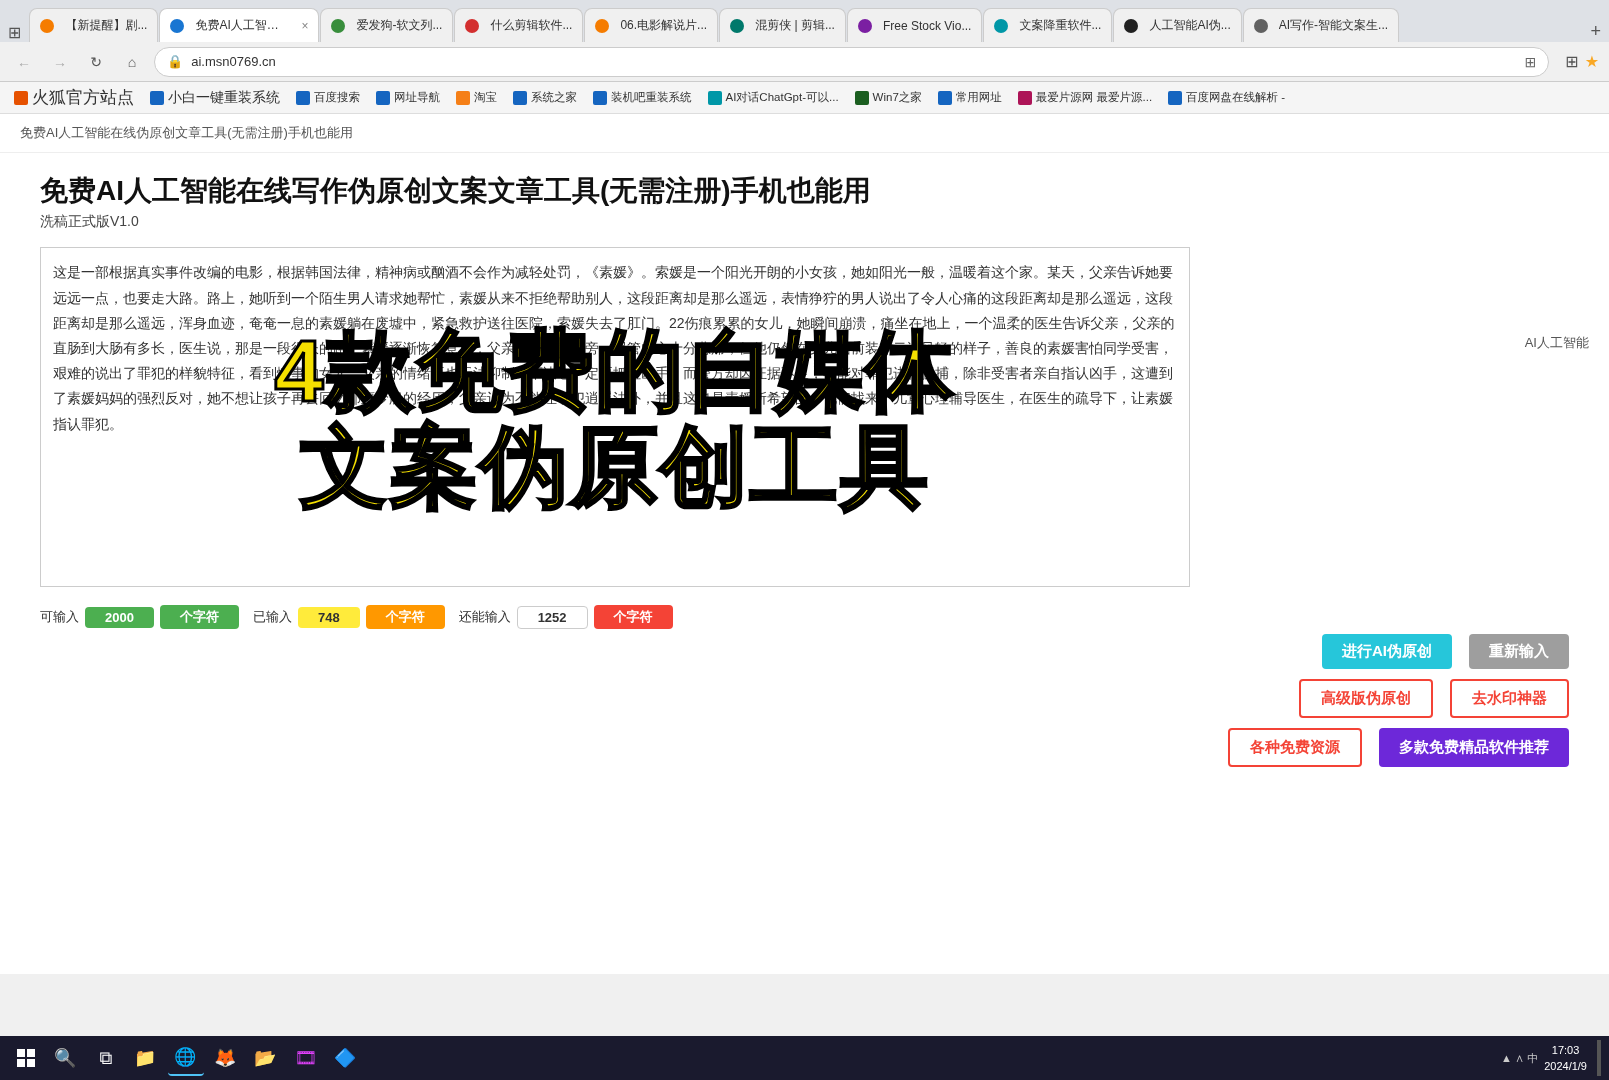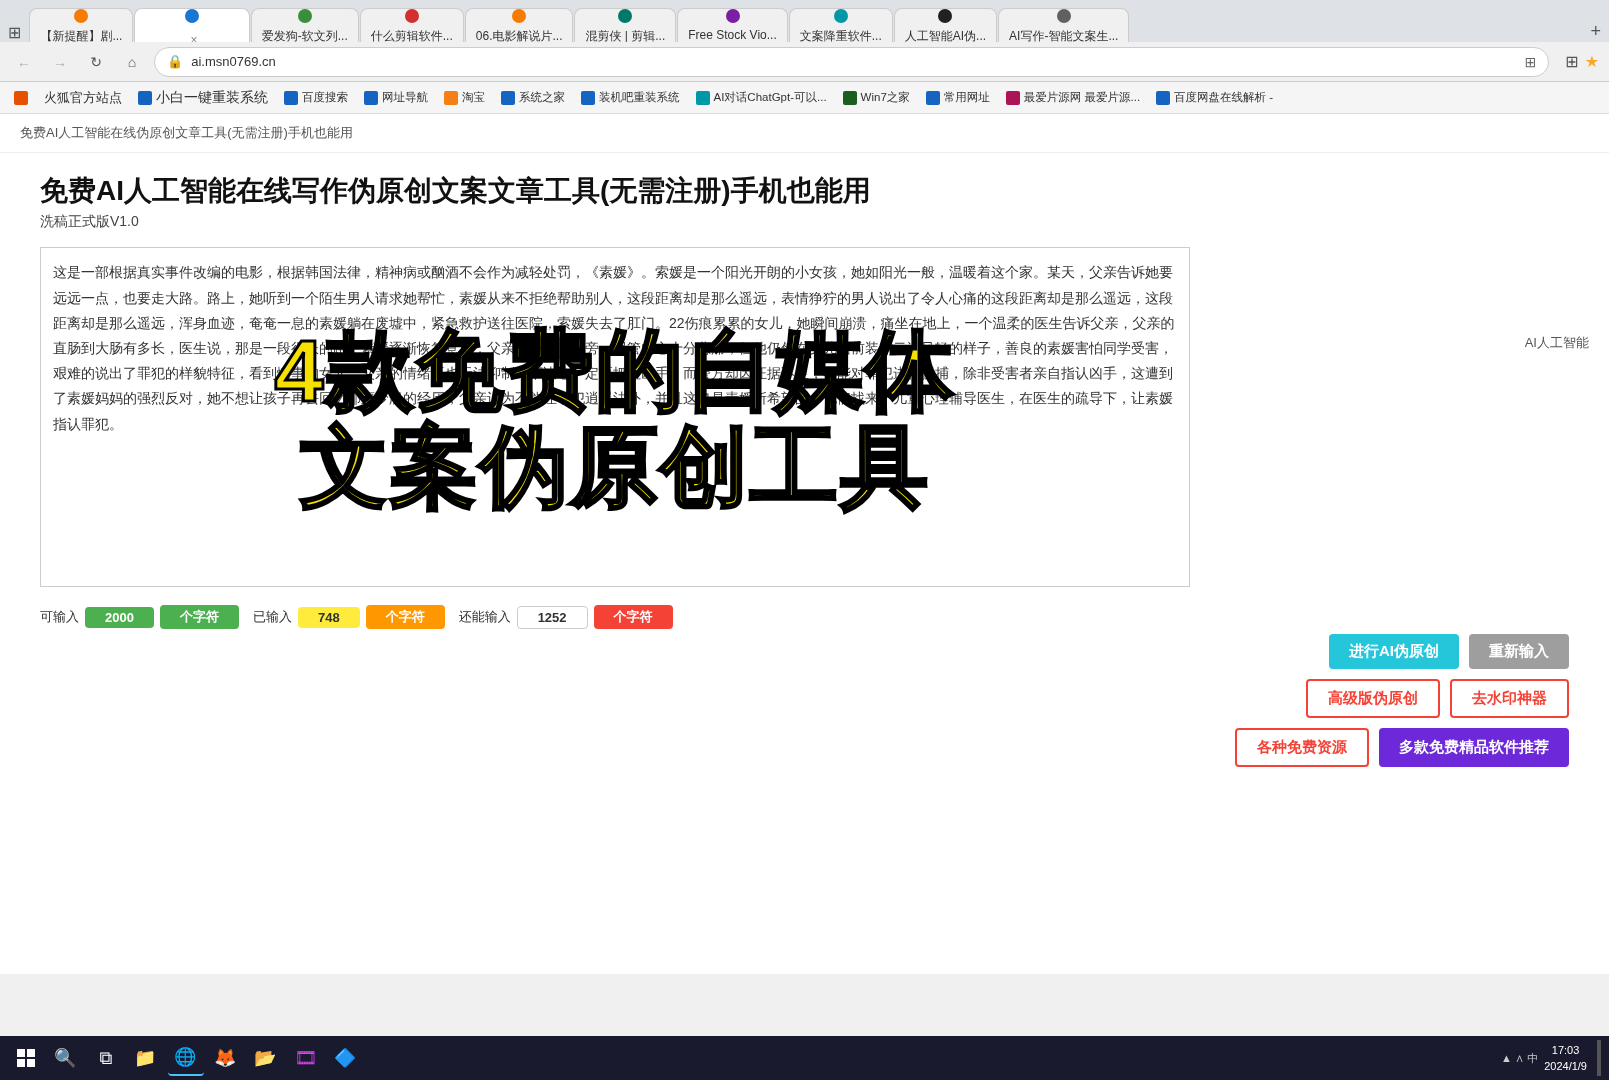--- a/index.html
+++ b/index.html
@@ -31,26 +31,25 @@
       height: 34px;
       padding: 0 10px;
       background: #f0f0f0;
       border-radius: 8px 8px 0 0;
       font-size: 12px;
       color: #333;
       white-space: nowrap;
       max-width: 160px;
       overflow: hidden;
       text-overflow: ellipsis;
-      gap: 5px;
+      gap: 11px;
       cursor: pointer;
       border: 1px solid #ccc;
       border-bottom: none;
       margin-right: 1px;
-      flex-direction: column;
     }
     .tab.active {
       background: #fff;
       border-color: #ccc;
       z-index: 1;
     }
     .tab .tab-close {
       margin-left: 4px;
       opacity: 0.6;
       font-size: 12px;
@@ -248,21 +247,21 @@
       right: 40px;
       top: 520px;
       display: flex;
       flex-direction: column;
       gap: 10px;
       align-items: flex-end;
     }
 
     .btn-row {
       display: flex;
-      gap: 10px;
+      gap: 17px;
     }
 
     .btn {
       padding: 8px 20px;
       border-radius: 4px;
       font-size: 15px;
       font-weight: bold;
       cursor: pointer;
       border: none;
       white-space: nowrap;
@@ -429,21 +428,21 @@
     <div class="address-bar-icons">
       <span class="addr-icon">⊞</span>
       <span class="addr-star">★</span>
     </div>
   </div>
 
   <div class="bookmarks-bar">
     <div id="bookmarks-container" style="display:flex;gap:4px;align-items:center;overflow:hidden;">
         <div class="bookmark-item">
           <div class="bm-icon" style="background: rgb(230, 81, 0);"></div>
-          <span style="font-size: 13px; margin-left: 12px;">火狐官方站点</span>
+          <span style="font-size: 17px;">火狐官方站点</span>
         </div>
         <div class="bookmark-item">
           <div class="bm-icon" style="background: rgb(21, 101, 192);"></div>
           <span style="font-size: 14px;">小白一键重装系统</span>
         </div>
         <div class="bookmark-item">
           <div class="bm-icon" style="background: rgb(21, 101, 192);"></div>
           <span style="font-size: 11.5px;">百度搜索</span>
         </div>
         <div class="bookmark-item">

